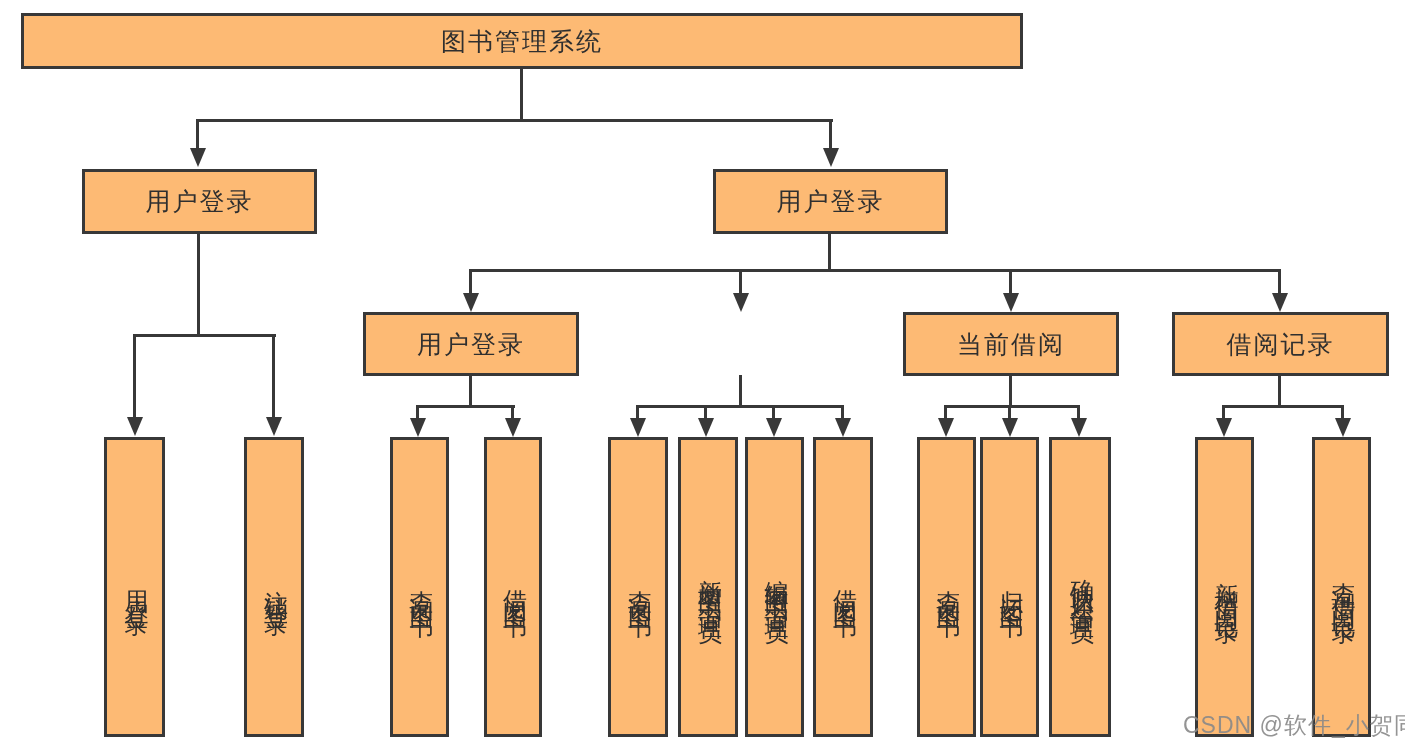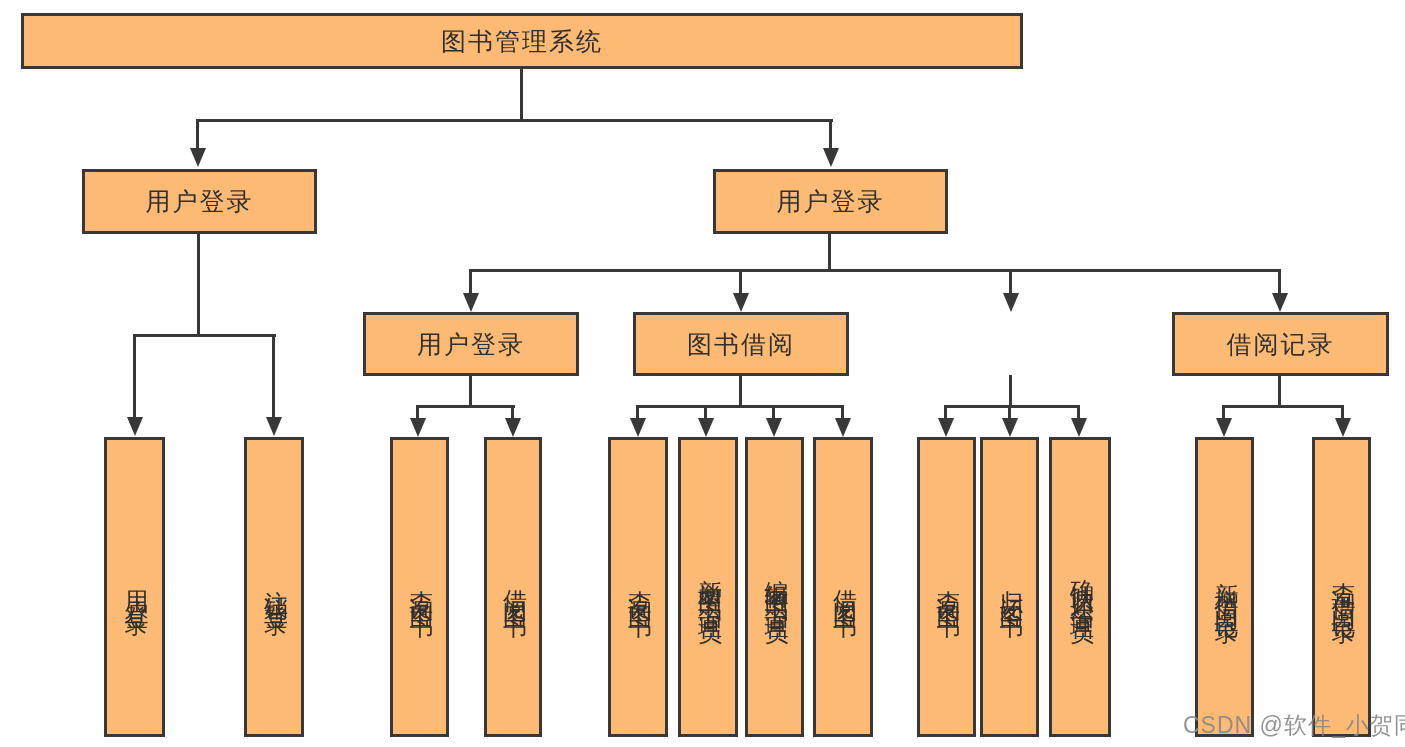--- a/index.html
+++ b/index.html
@@ -42,24 +42,24 @@
   </div>
 
   <div class="bx bh" style="left:713px;top:169px;width:235px;height:65px">
     <span>用户登录</span>
   </div>
 
   <div class="bx bh" style="left:363px;top:312px;width:216px;height:64px">
     <span>用户登录</span>
   </div>
 
-  <div class="bx bh" style="left:633px;top:312px;width:216px;height:64px">
-    <span>图书借阅</span>
+
+  <div class="bx bh" style="left:903px;top:312px;width:216px;height:64px">
+    <span>当前借阅</span>
   </div>
-
 
   <div class="bx bh" style="left:1172px;top:312px;width:217px;height:64px">
     <span>借阅记录</span>
   </div>
 
   <div class="bx bv" style="left:104px;top:437px;width:61px;height:300px">
     <span>用户登录</span>
   </div>
   <div class="bx bv" style="left:244px;top:437px;width:60px;height:300px">
     <span>注销登录</span>

